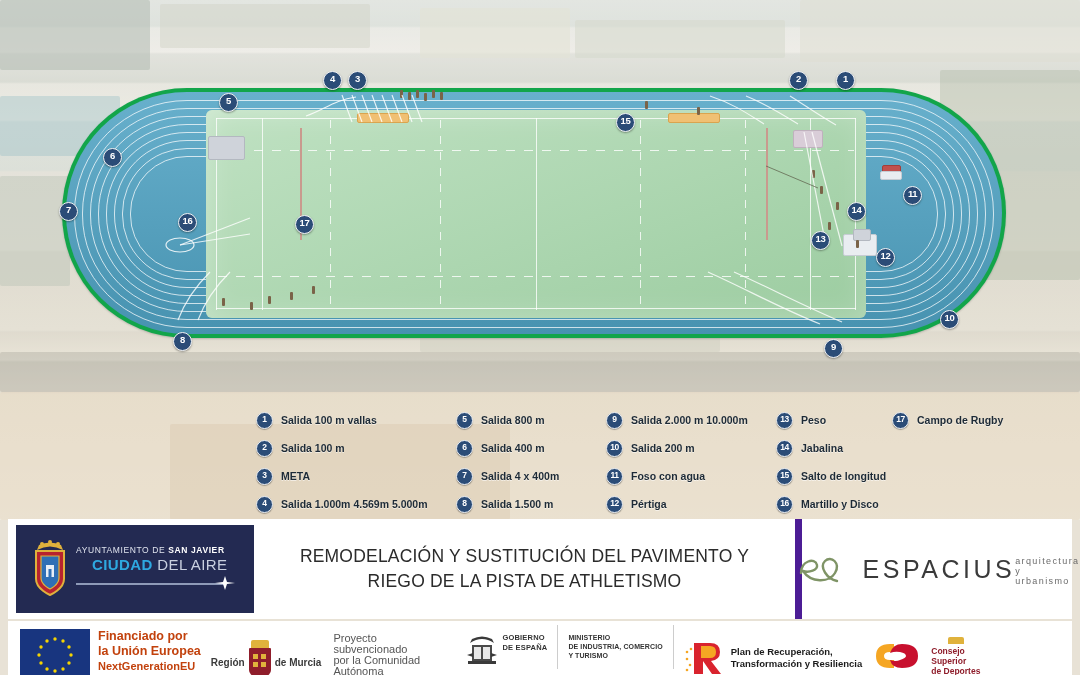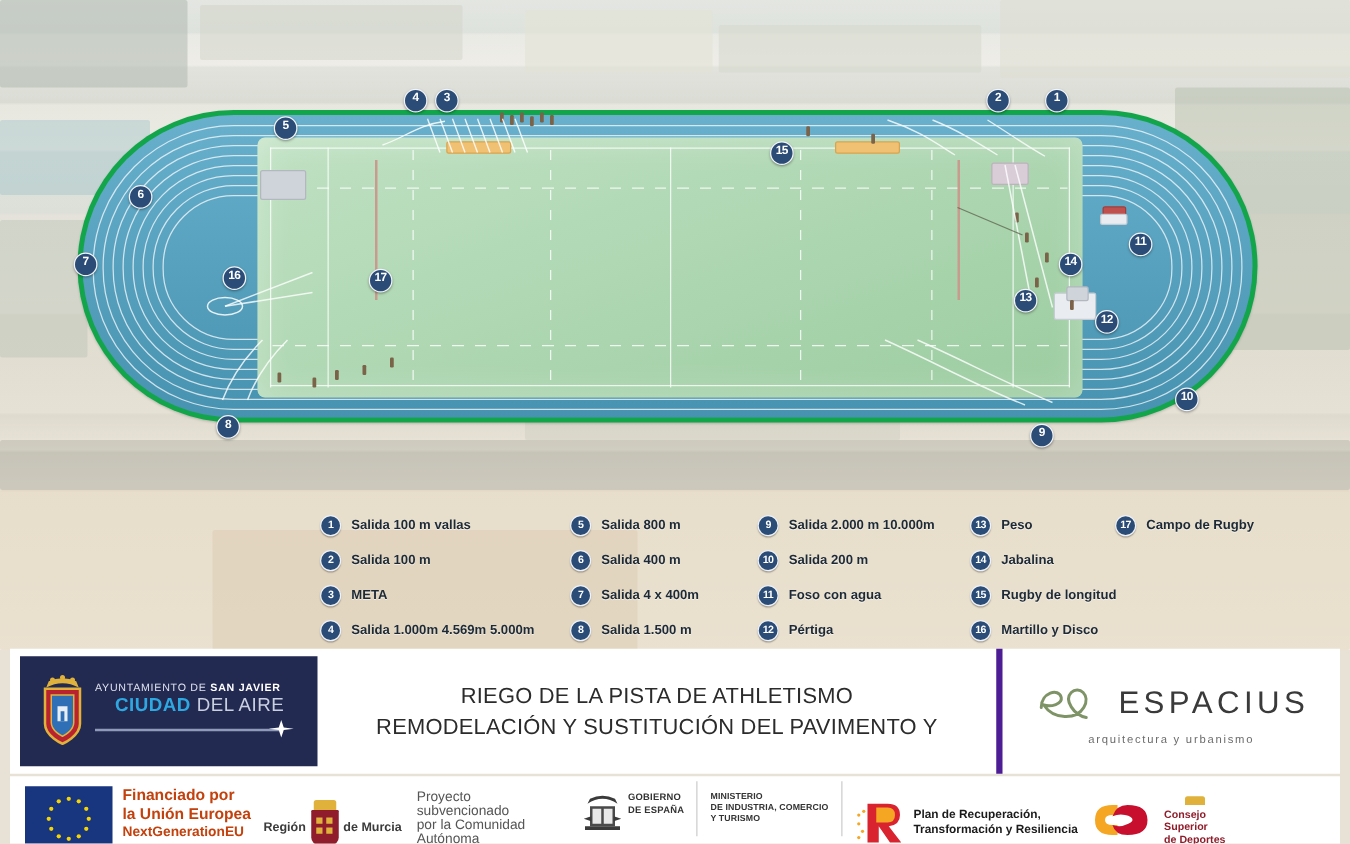--- a/index.html
+++ b/index.html
@@ -149,22 +149,22 @@
     flex:1;display:flex;flex-direction:column;
     align-items:center;justify-content:center;text-align:center;
     padding:0 10px;
   }
   .title-line{
     font-size:17.5px;color:#2b2b2b;letter-spacing:.2px;line-height:25px;
     font-family:"Liberation Sans",sans-serif;
   }
 
   .espacius{
-    width:270px;border-left:5px solid #4c1d95;
-    display:flex;flex-direction:column;align-items:center;justify-content:center;
+    width:270px;border-left:7px solid #4c1d95;
+    display:flex;flex-direction:row;align-items:center;justify-content:center;
   }
   .esp-top{display:flex;align-items:center;gap:6px;}
   .esp-word{font-size:25px;letter-spacing:3.5px;color:#3a3a3a;}
   .esp-sub{font-size:9px;letter-spacing:1.4px;color:#6b6b6b;margin-top:4px;}
 
   
   .funding{
     position:absolute;left:8px;top:621px;width:1064px;height:54px;
     background:#ffffff;
     display:flex;align-items:flex-start;overflow:hidden;
@@ -408,21 +408,21 @@
         <div class="legend-row">
           <span class="legend-badge">13</span>
           <span class="legend-label">Peso</span>
         </div>
         <div class="legend-row">
           <span class="legend-badge">14</span>
           <span class="legend-label">Jabalina</span>
         </div>
         <div class="legend-row">
           <span class="legend-badge">15</span>
-          <span class="legend-label">Rugby de longitud</span>
+          <span class="legend-label">Salto de longitud</span>
         </div>
         <div class="legend-row">
           <span class="legend-badge">16</span>
           <span class="legend-label">Martillo y Disco</span>
         </div>
       </div>
       <div class="legend-col" style="left: 636px;">
         <div class="legend-row">
           <span class="legend-badge">17</span>
           <span class="legend-label">Campo de Rugby</span>
@@ -451,22 +451,22 @@
           <span class="cyan">CIUDAD</span><span class="grey"> DEL AIRE</span>
         </div>
       </div>
       <div class="muni-rule"></div>
       <svg class="plane" viewBox="0 0 22 16">
         <path d="M11 1 L13 7 L21 8 L13 9 L11 15 L9 9 L1 8 L9 7 Z" fill="#ffffff"></path>
       </svg>
     </div>
 
     <div class="title-center">
+      <div class="title-line">REMODELACIÓN Y SUSTITUCIÓN DEL PAVIMENTO Y</div>
       <div class="title-line">RIEGO DE LA PISTA DE ATHLETISMO</div>
-      <div class="title-line">REMODELACIÓN Y SUSTITUCIÓN DEL PAVIMENTO Y</div>
     </div>
 
     <div class="espacius">
       <div class="esp-top">
         <svg width="62" height="40" viewBox="0 0 62 40">
           <path d="M6 24 c0 -12 14 -16 16 -8 c1 5 -8 8 -14 6 c8 12 26 12 32 2 c6 -10 -4 -18 -10 -12 c-6 6 2 18 12 20" fill="none" stroke="#7f9466" stroke-width="2.4" stroke-linecap="round"></path>
         </svg>
         <span class="esp-word">ESPACIUS</span>
       </div>
       <div class="esp-sub">arquitectura y urbanismo</div>

